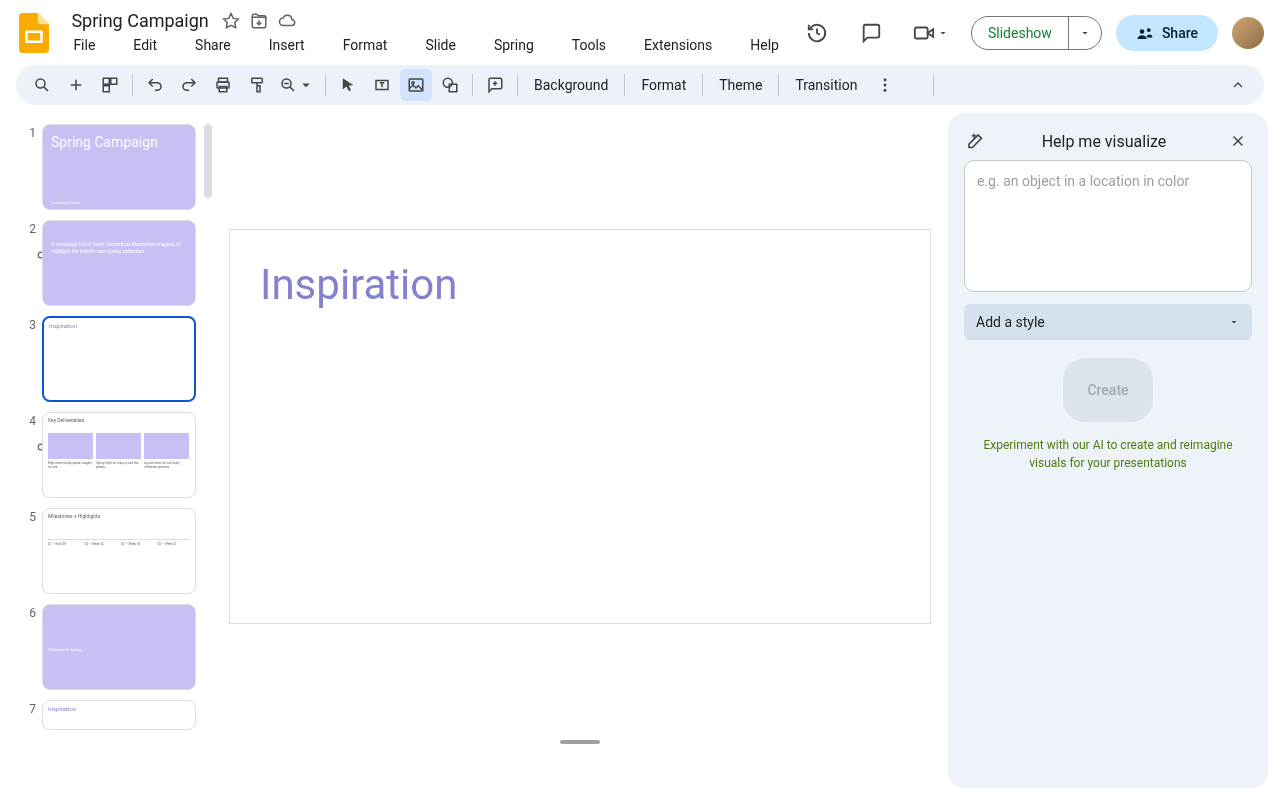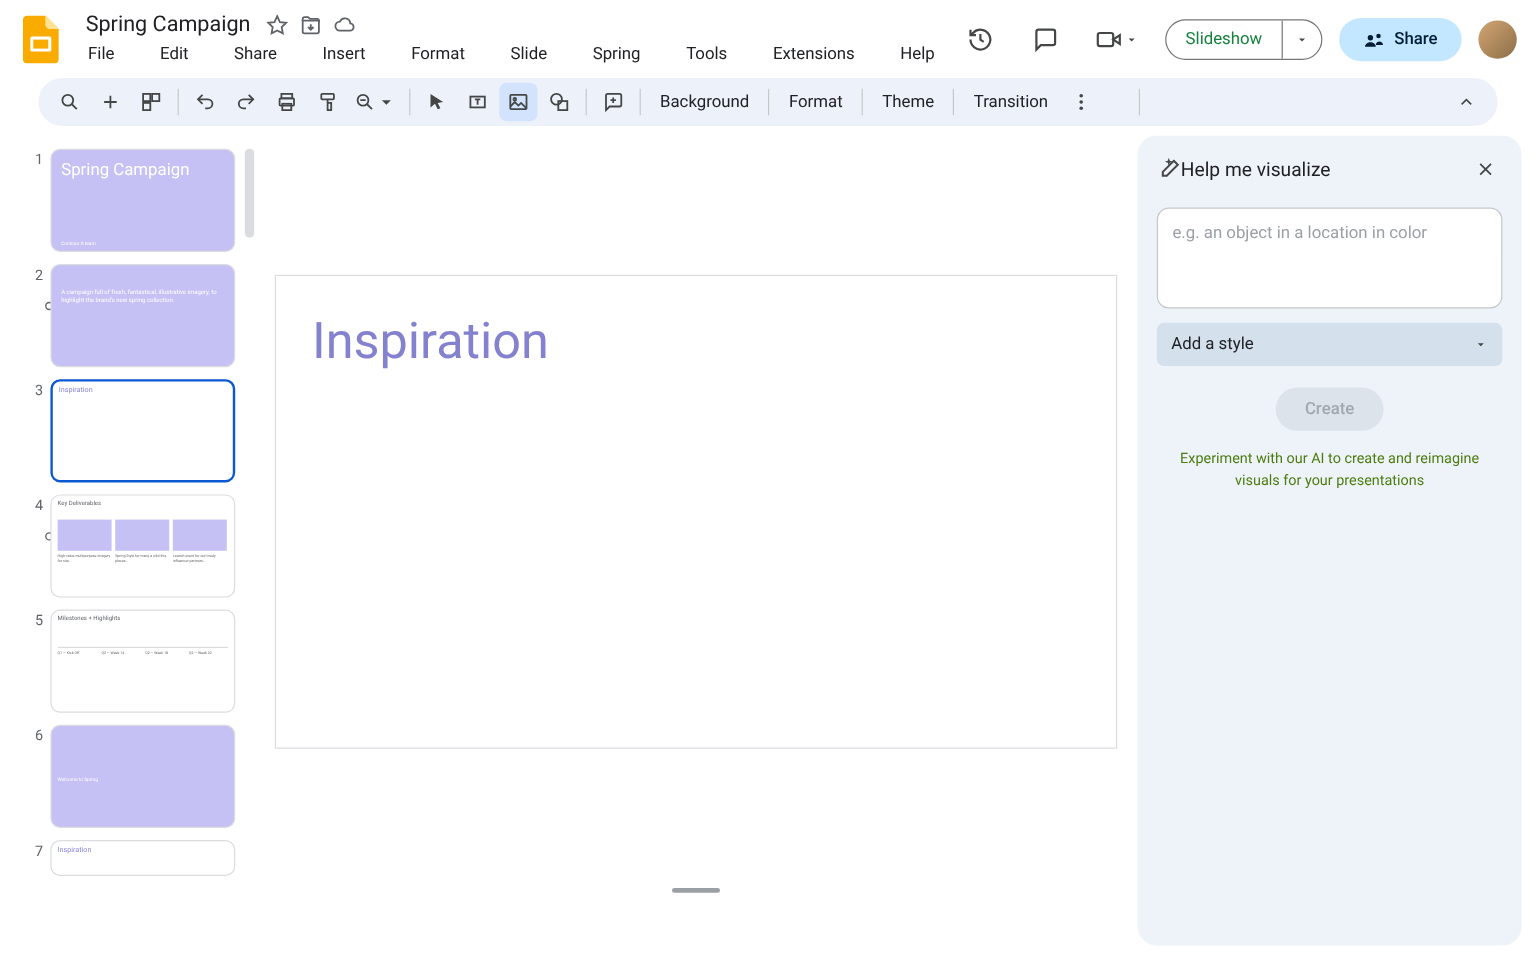--- a/index.html
+++ b/index.html
@@ -130,21 +130,21 @@
 }
 .avatar {
   width: 32px;
   height: 32px;
   border-radius: 50%;
   background: linear-gradient(135deg, #d4a574, #8b6f47);
   cursor: pointer;
 }
 
 .toolbar-wrap {
-  padding: 8px 32px;
+  padding: 8px 16px;
   display: flex;
   gap: 16px;
 }
 .toolbar {
   flex: 1;
   background: #edf2fa;
   border-radius: 24px;
   padding: 4px 10px;
   display: flex;
   align-items: center;
@@ -379,42 +379,44 @@
   background: #eef3fa;
   border-radius: 16px;
   margin: 0 12px 12px 0;
   padding: 14px 16px;
   display: flex;
   flex-direction: column;
 }
 .panel-header {
   display: flex;
   align-items: center;
-  margin-bottom: 18px;
+  gap: 10px;
+  margin-bottom: 5px;
+  text-align: center;
 }
 .panel-title {
   font-size: 16px;
   color: #202124;
   flex: 1;
 }
 .panel-close {
   width: 28px;
   height: 28px;
   display: flex;
   align-items: center;
   justify-content: center;
   color: #444746;
   cursor: pointer;
   border-radius: 14px;
 }
 .prompt-box {
   background: #fff;
   border: 1px solid #c4c7c5;
   border-radius: 10px;
-  height: 84px;
+  height: 132px;
   padding: 12px;
   margin-bottom: 12px;
 }
 .prompt-box textarea {
   width: 100%;
   height: 100%;
   border: none;
   outline: none;
   resize: none;
   font-family: inherit;
@@ -431,21 +433,21 @@
   justify-content: space-between;
   cursor: pointer;
   color: #202124;
   font-size: 14px;
   margin-bottom: 18px;
 }
 .create-btn {
   align-self: center;
   background: #dde3ea;
   color: #a1a8ae;
-  padding: 10px 24px;
+  padding: 24px 24px;
   border-radius: 22px;
   font-size: 14px;
   font-weight: 500;
   cursor: not-allowed;
   margin-bottom: 14px;
 }
 .panel-hint {
   text-align: center;
   font-size: 12px;
   color: #4d7c0f;

